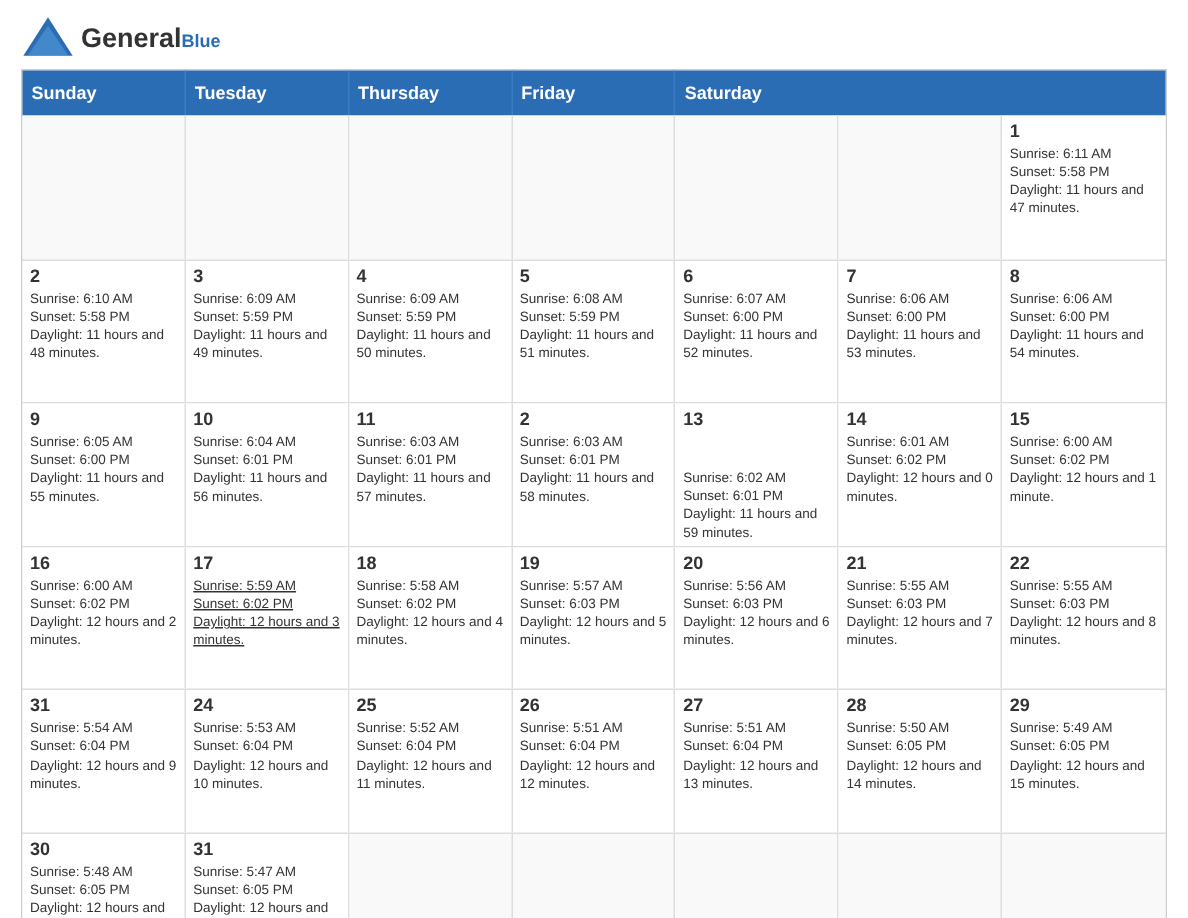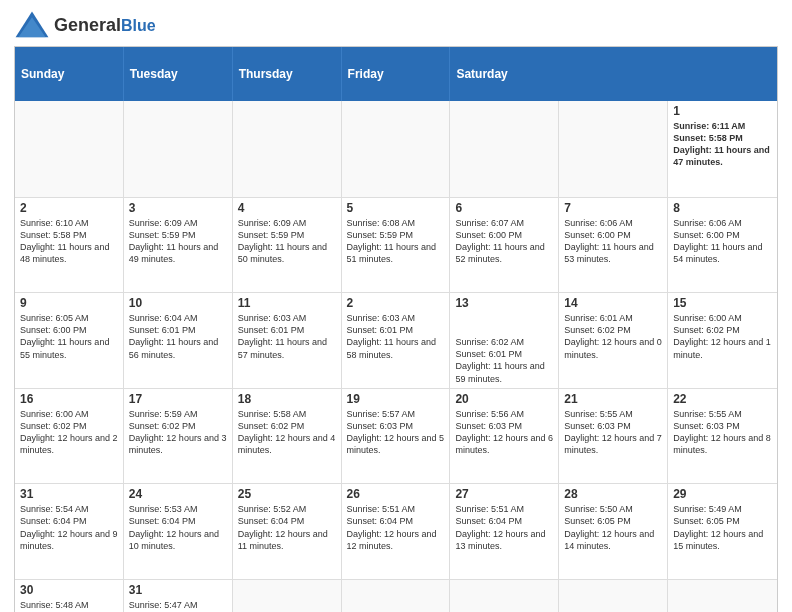--- a/index.html
+++ b/index.html
@@ -55,21 +55,21 @@
     }
     .cal-header {
       display: grid;
       grid-template-columns: repeat(7, 1fr);
       background: #2a6db5;
     }
     .cal-header-cell {
       color: #fff;
       font-size: 12px;
       font-weight: bold;
-      padding: 20px 6px;
+      padding: 8px 6px;
       text-align: left;
       border-right: 1px solid #3a7dc5;
     }
     .cal-header-cell:last-child { border-right: none; }
     .cal-body {
       flex: 1;
       display: grid;
       grid-template-rows: repeat(6, 1fr);
     }
     .cal-row {
@@ -106,21 +106,21 @@
 <body>
 
 <div class="page">
   <div class="header">
     <div class="logo">
       <svg class="logo-icon" viewBox="0 0 50 42">
         <polygon points="25,2 48,38 2,38" fill="#2a6db5"></polygon>
         <polygon points="25,10 44,38 6,38" fill="#5ba3e0" opacity="0.5"></polygon>
       </svg>
       <div>
-        <span style="color:#333;font-size:18px;font-weight:bold;">General</span><span style="color:#2a6db5;font-size:16px;font-weight:bold;">Blue</span>
+        <span style="color:#333;font-size:18px;font-weight:bold;">General</span><span style="color:#2a6db5;font-size:12px;font-weight:bold;">Blue</span>
       </div>
     </div>
     <div class="title-block">
       <h1></h1>
       <h2></h2>
     </div>
   </div>
 
   <div class="calendar">
     <div class="cal-header">
@@ -133,21 +133,21 @@
     <div class="cal-body">
     <div class="cal-row">
           <div class="cal-cell empty"></div>
           <div class="cal-cell empty"></div>
           <div class="cal-cell empty"></div>
           <div class="cal-cell empty"></div>
           <div class="cal-cell empty"></div>
           <div class="cal-cell empty"></div>
           <div class="cal-cell">
             <span class="day-num">1</span>
-            <div class="day-info" style="white-space: pre-line; font-weight: bold;">Sunrise: 6:11 AM
+            <div class="day-info" style="white-space: pre-line;">Sunrise: 6:11 AM
 Sunset: 5:58 PM
 Daylight: 11 hours and 47 minutes.</div>
           </div>
         </div>
         <div class="cal-row">
           <div class="cal-cell">
             <span class="day-num">2</span>
             <div class="day-info" style="white-space: pre-line;">Sunrise: 6:10 AM
 Sunset: 5:58 PM
 Daylight: 11 hours and 48 minutes.</div>
@@ -235,21 +235,21 @@
         </div>
         <div class="cal-row">
           <div class="cal-cell">
             <span class="day-num">16</span>
             <div class="day-info" style="white-space: pre-line;">Sunrise: 6:00 AM
 Sunset: 6:02 PM
 Daylight: 12 hours and 2 minutes.</div>
           </div>
           <div class="cal-cell">
             <span class="day-num">17</span>
-            <div class="day-info" style="white-space: pre-line;">Sunrise: 5:59 AM
+            <div class="day-info" style="white-space: pre-line; text-decoration: underline;">Sunrise: 5:59 AM
 Sunset: 6:02 PM
 Daylight: 12 hours and 3 minutes.</div>
           </div>
           <div class="cal-cell">
             <span class="day-num">18</span>
             <div class="day-info" style="white-space: pre-line;">Sunrise: 5:58 AM
 Sunset: 6:02 PM
 Daylight: 12 hours and 4 minutes.</div>
           </div>
           <div class="cal-cell">

